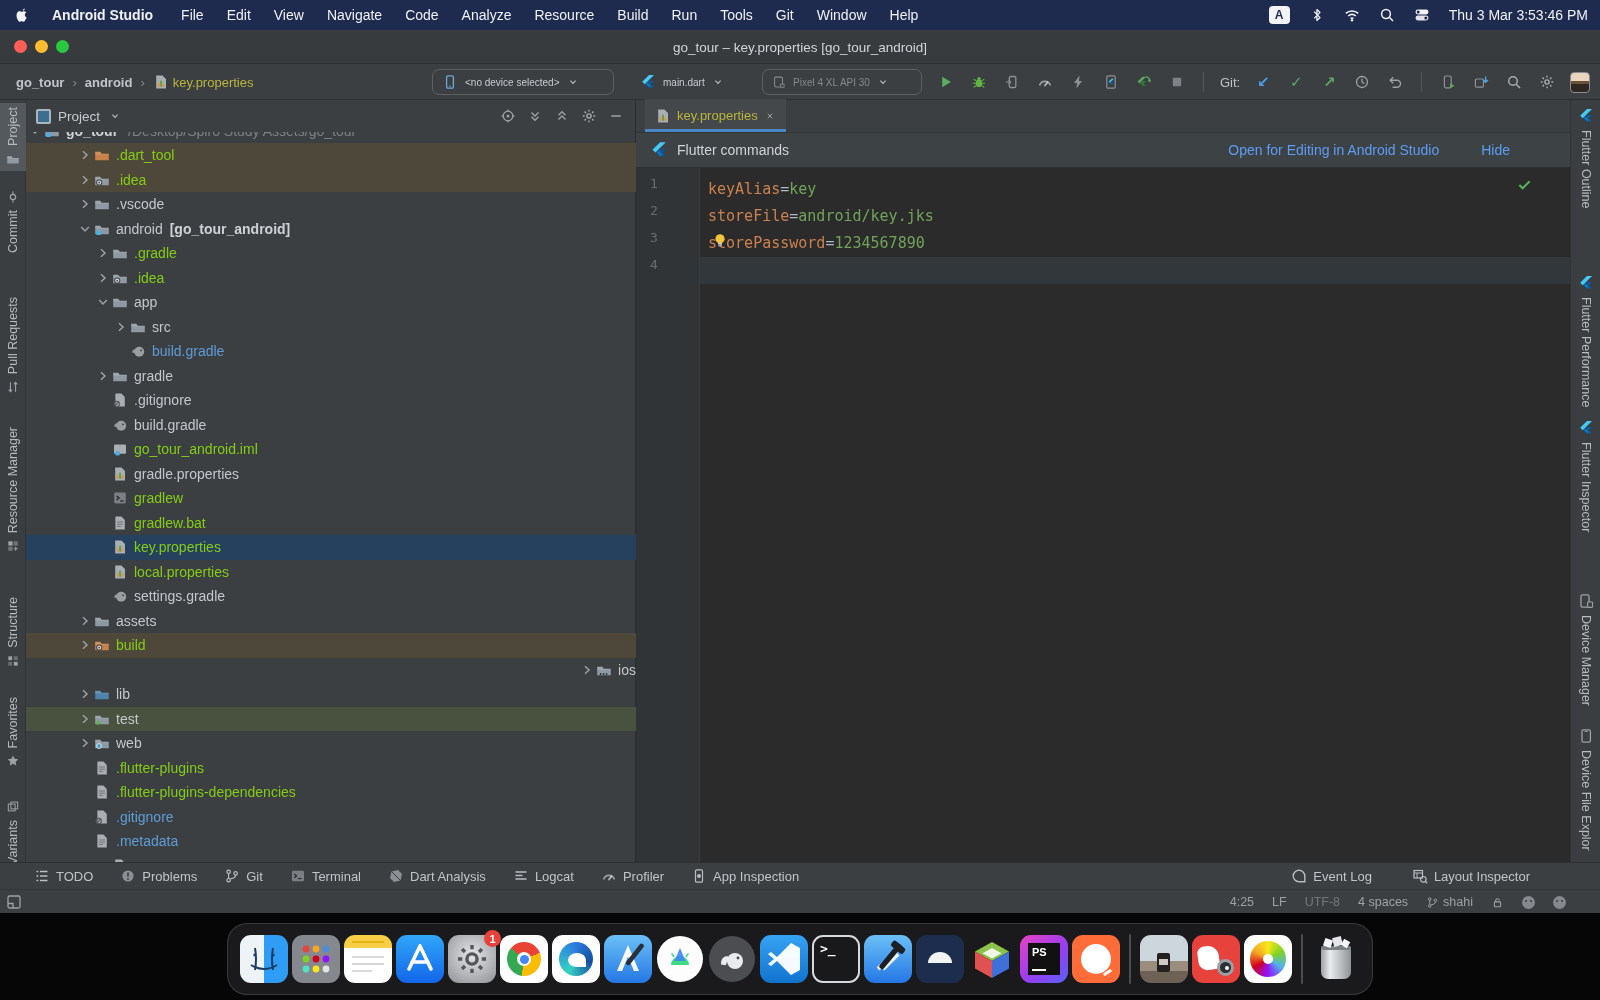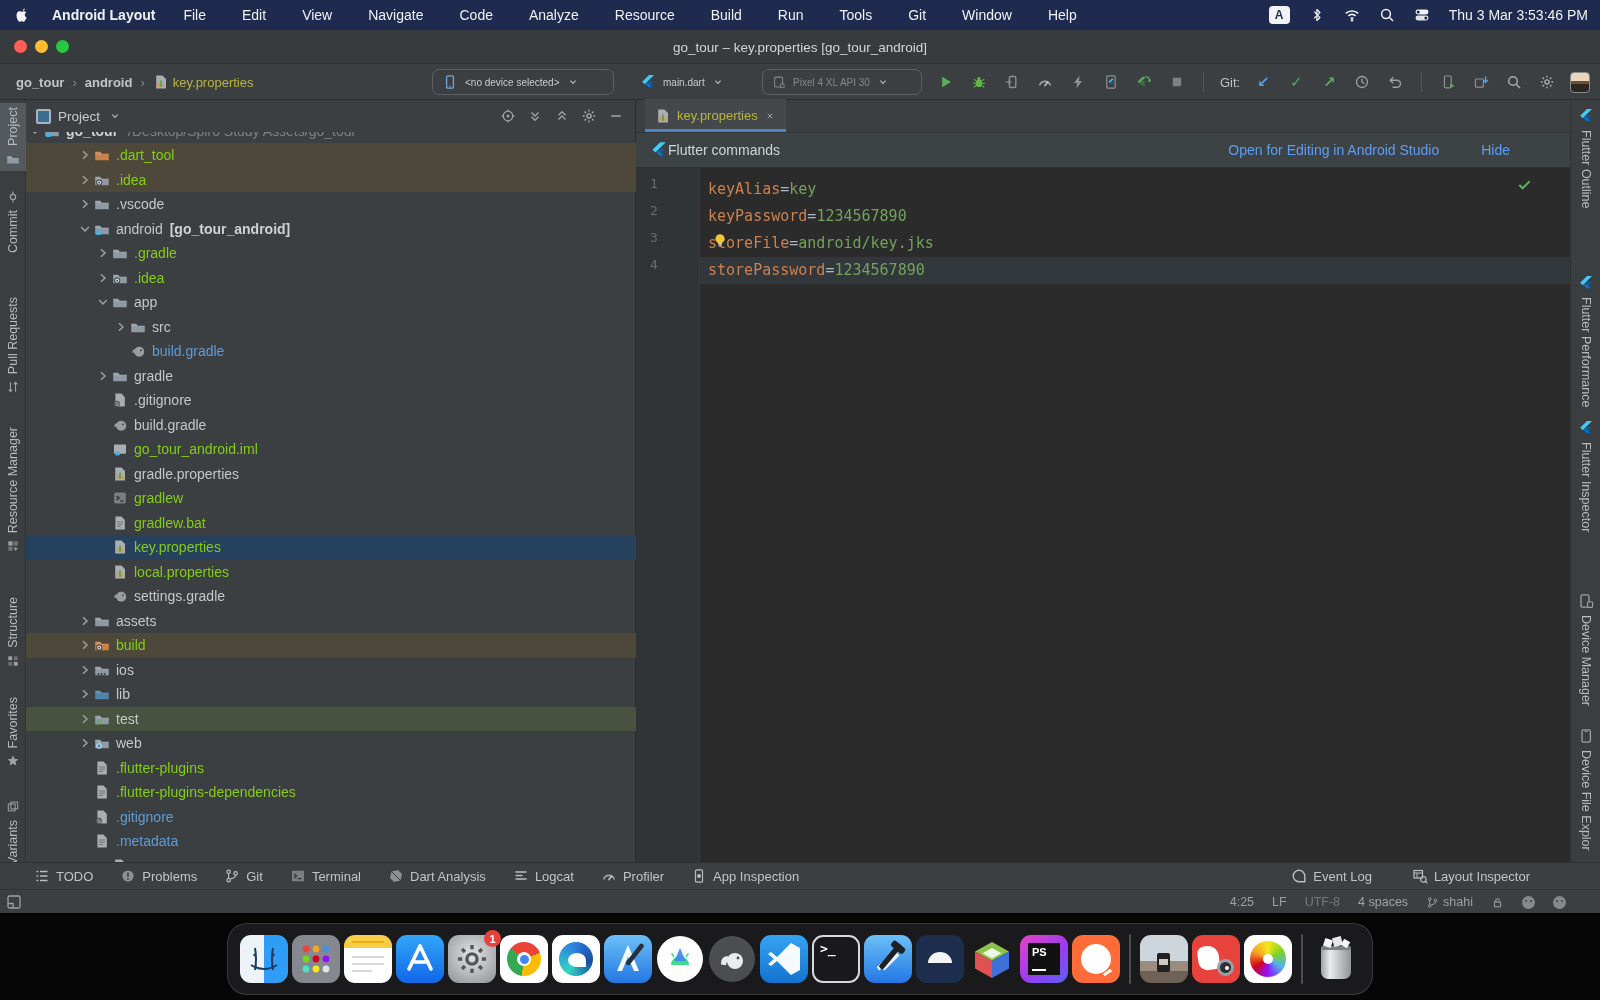--- a/index.html
+++ b/index.html
@@ -4,21 +4,21 @@
 <style>
   *{box-sizing:border-box;margin:0;padding:0;cursor:default;user-select:none}
   html,body{width:1600px;height:1000px;overflow:hidden}
   body{position:relative;background:#0b0b0c;font-family:"Liberation Sans",sans-serif;color:#bbb}
   svg{display:block}
 
   
   #menubar{position:absolute;left:0;top:0;width:1600px;height:30px;background:#1e2b4e;display:flex;align-items:center;padding:0 14px;color:#eef1f5;font-size:14px}
   #menubar .apple{margin-right:22px}
   #menubar .appname{font-weight:700;margin-right:28px}
-  #menu-items{display:flex;gap:36px}
+  #menu-items{display:flex;gap:23px}
   #menu-items span{white-space:nowrap}
   #menu-status{position:absolute;right:12px;top:0;height:30px;display:flex;align-items:center;gap:19px}
   .inputbadge{width:21px;height:18px;background:#f2f3f5;border-radius:4px;color:#1e2b4e;font-weight:700;font-size:12px;display:flex;align-items:center;justify-content:center}
   #menu-clock{font-size:14px;white-space:nowrap}
 
   
   #titlebar{position:absolute;left:0;top:30px;width:1600px;height:34px;background:#383b3d;border-bottom:1px solid #2e3032}
   .lights{position:absolute;left:14px;top:10px;display:flex;gap:8px}
   .lights i{width:13px;height:13px;border-radius:50%}
   #wtitle{position:absolute;left:0;right:0;top:0;height:34px;display:flex;align-items:center;justify-content:center;font-size:13.5px;font-weight:400;color:#d2d5d9}
@@ -63,21 +63,21 @@
   .rootname{font-weight:700;color:#ced2d6;margin-right:10px}
   .rootpath{color:#7d8185}
   .suffix{font-weight:700;color:#ced2d6;margin-left:7px}
 
   
   #editor{position:absolute;left:636px;top:100px;width:934px;height:762px;background:#2b2b2b}
   #tabbar{height:33px;background:#3c3f41;border-bottom:1px solid #323436;display:flex;align-items:flex-end}
   #tab{margin-left:9px;height:33px;background:#45484a;display:flex;align-items:center;gap:6px;padding:0 10px;position:relative}
   #tab::after{content:"";position:absolute;left:0;right:0;bottom:0;height:3px;background:#4A88C5}
   #tab .tlabel{font-size:13px;color:#b8b43c}
-  #banner{height:35px;background:#3d4245;border-bottom:1px solid #2d3032;display:flex;align-items:center;padding:0 14px;}
+  #banner{height:35px;background:#3d4245;border-bottom:1px solid #2d3032;display:flex;align-items:center;padding:0 14px;gap:9px}
   #banner .btitle{font-size:14px;color:#d0d4d8}
   #banner .links{margin-left:auto;display:flex;gap:42px;padding-right:46px}
   #banner .link{font-size:14px;color:#5d9df6}
   #code{position:absolute;left:0;top:68px;width:934px;bottom:0}
   #gutter{position:absolute;left:0;top:0;width:64px;height:100%;background:#313437;border-right:1px solid #3a3d3f}
   #gutter .ln{height:27px;line-height:27px;padding-left:14px;font:13px "DejaVu Sans Mono",monospace;color:#686c70}
   #gutter{padding-top:8px}
   #lines{position:absolute;left:72px;top:8px;right:0;font:15px "DejaVu Sans Mono",monospace}
   .cline{height:27px;line-height:27px;white-space:pre}
   .k{color:#cc8250}.eq{color:#a9b7c6}.v{color:#73a35b}
@@ -111,21 +111,21 @@
 </style>
 </head>
 <body>
 
 <div id="menubar">
   <span class="apple">
       <svg width="16" height="16" viewBox="0 0 16 16" fill="none">
         <path d="M11.6 12.6c-.5 1.1-1.1 2.2-2 2.2-.8 0-1.1-.5-2-.5-1 0-1.3.5-2 .5-.9 0-1.6-1.2-2.1-2.3C2.4 10.2 2.1 7.1 3.3 5.5c.6-.8 1.5-1.3 2.4-1.3.9 0 1.4.5 2.1.5.7 0 1.1-.5 2.1-.5.8 0 1.7.5 2.3 1.2-2 1.2-1.7 4.1.4 5-.3.9-.7 1.7-1 2.2zM10.8 1.4c.1 1.1-.8 2.2-1.9 2.3-.2-1.1.9-2.3 1.9-2.3z" fill="#f2f3f5"></path>
       </svg>
     </span>
-  <span class="appname">Android Layout</span>
+  <span class="appname">Android Studio</span>
   <div id="menu-items">
       <span>File</span>
       <span>Edit</span>
       <span>View</span>
       <span>Navigate</span>
       <span>Code</span>
       <span>Analyze</span>
       <span>Resource</span>
       <span>Build</span>
       <span>Run</span>
@@ -745,21 +745,21 @@
             <svg width="16" height="16" viewBox="0 0 16 16" fill="none">
               <path d="M1.2 4.8 h5 l1.5 1.9 H14.8 V13.2 H1.2z" fill="#c8814a"></path>
               <path d="M1.2 4.8 h5 l1.5 1.9 H14.8 v1 H1.2z" fill="rgba(255,255,255,.13)"></path>
               <circle cx="5.2" cy="10.6" r="3" fill="#3b3e40"></circle>
               <circle cx="5.2" cy="10.6" r="2.1" fill="#d8d9da"></circle>
               <circle cx="5.2" cy="10.6" r=".9" fill="#3b3e40"></circle>
             </svg>
           </span>
           <span class="c-y">build</span>
         </div>
-        <div class="trow" style="padding-left: 50px;">
+        <div class="trow" style="padding-left: 50px; justify-content: flex-end;">
           <span class="arr">
             <svg width="16" height="16" viewBox="0 0 16 16" fill="none">
               <path d="M6 4.2 L10 8 6 11.8" stroke="#9da1a5" stroke-width="1.5"></path>
             </svg>
           </span>
           <span class="ticon">
             <svg width="16" height="16" viewBox="0 0 16 16" fill="none">
               <path d="M1.2 4.8 h5 l1.5 1.9 H14.8 V13.2 H1.2z" fill="#8e99a3"></path>
               <path d="M1.2 4.8 h5 l1.5 1.9 H14.8 v1 H1.2z" fill="rgba(255,255,255,.13)"></path>
               <g fill="#2f3234">
@@ -909,21 +909,20 @@
   <div id="code">
     <div id="caretline"></div>
     <div id="gutter">
         <div class="ln">1</div>
         <div class="ln">2</div>
         <div class="ln">3</div>
         <div class="ln">4</div>
       </div>
     <div id="lines">
         <div class="cline"><span class="k">keyAlias</span><span class="eq">=</span><span class="v">key</span></div>
-        <div class="cline"><span class="k">keyPassword</span><span class="eq">=</span><span class="v">1234567890</span></div>
         <div class="cline"><span class="k">storeFile</span><span class="eq">=</span><span class="v">android/key.jks</span></div>
         <div class="cline"><span class="k">storePassword</span><span class="eq">=</span><span class="v">1234567890</span></div>
       </div>
     <div id="bulb">
         <svg width="16" height="16" viewBox="0 0 16 16" fill="none">
           <circle cx="8" cy="6.8" r="4.6" fill="#F3C53A"></circle>
           <rect x="6" y="11" width="4" height="1.6" fill="#c9ccd0"></rect>
           <rect x="6.5" y="13.2" width="3" height="1.2" fill="#c9ccd0"></rect>
         </svg>
       </div>

